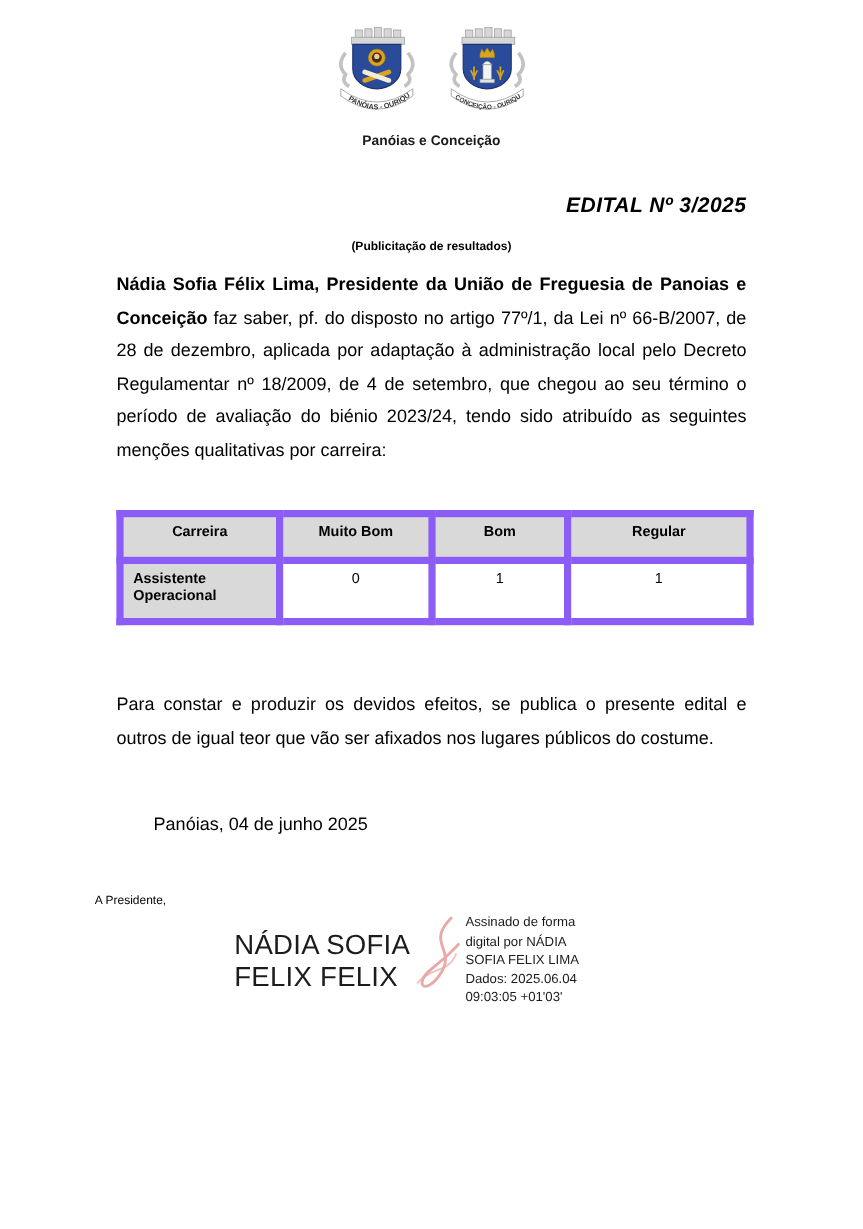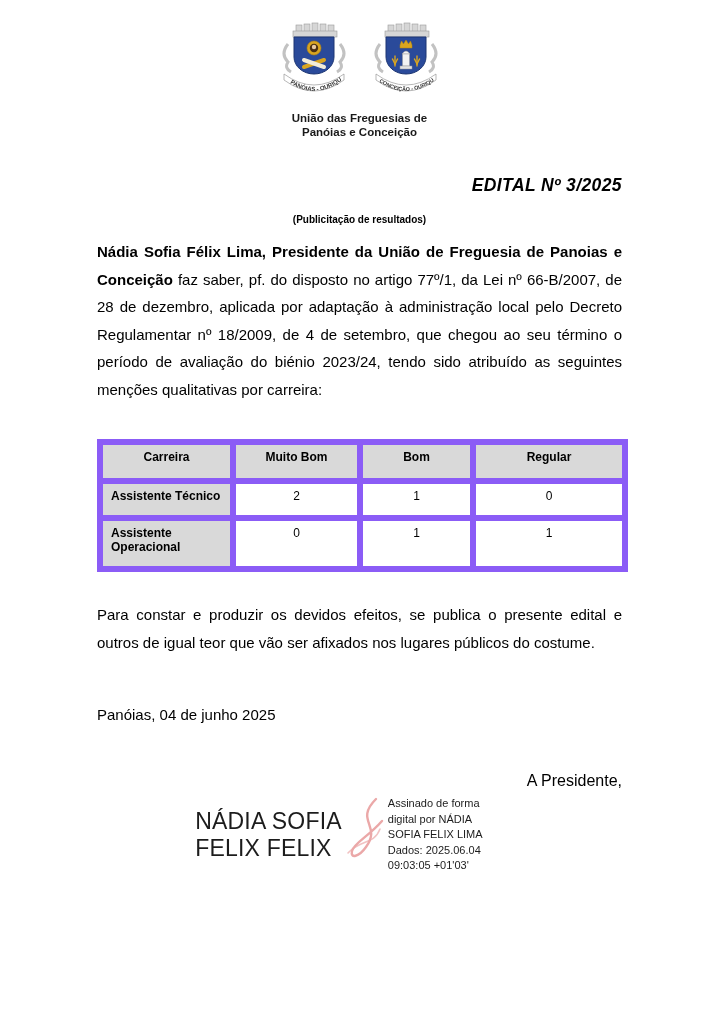--- a/index.html
+++ b/index.html
@@ -71,26 +71,26 @@
     padding-bottom:14px;
   }
   td.career {
     background:#d9d9d9;
     font-weight:bold;
     text-align:left;
   }
   td.val { text-align:center; font-size:13px; }
   col.c1{width:133px;} col.c2{width:127px;} col.c3{width:113px;} col.c4{width:152px;}
 
-  .p2 { margin-top:29px; }
-
-  .date-line { margin-top:50px; font-size:15px; }
+  .p2 { margin-top:53px; }
+
+  .date-line { margin-top:50px; font-size:15px;margin-left:31px; }
 
   .sig-block { margin-top:49px; }
-  .sig-presenter { text-align:right; font-size:16px; margin-left:-18px; }
+  .sig-presenter { text-align:left; font-size:10px; margin-left:-18px; }
   .sig-row {
     margin-top:5px;
     display:flex;
     justify-content:center;
     align-items:center;
     margin-left:-14px;
   }
   .sig-bigname {
     font-size:23px;
     line-height:27px;
@@ -177,21 +177,20 @@
         <defs>
             <path id="arcR" d="M8,59 Q36,79 64,59"></path>
           </defs>
         <text font-size="5.4" font-weight="bold" fill="#333" font-family="Liberation Sans, sans-serif">
           <textPath href="#arcR" startOffset="2%">CONCEIÇÃO - OURIQUE</textPath>
         </text>
       </svg>
     </div>
 
     <div class="org-name">
-      <div>União das Freguesias de</div>
       <div>Panóias e Conceição</div>
     </div>
 
     <div class="edital-title">EDITAL Nº 3/2025</div>
     <div class="edital-subtitle">(Publicitação de resultados)</div>
 
     <p class="para p1"><span class="bi">Nádia Sofia Félix Lima,</span><span class="b"> Presidente da União de Freguesia de Panoias e Conceição</span><span> faz saber, pf. do disposto no artigo 77º/1, da Lei nº 66-B/2007, de 28 de dezembro, aplicada por adaptação à administração local pelo Decreto Regulamentar nº 18/2009, de 4 de setembro, que chegou ao seu término o período de avaliação do biénio 2023/24, tendo sido atribuído as seguintes menções qualitativas por carreira:</span></p>
 
     <table class="results">
       <colgroup>
@@ -202,26 +201,20 @@
         </colgroup>
       <thead>
         <tr>
           <th>Carreira</th>
           <th>Muito Bom</th>
           <th>Bom</th>
           <th>Regular</th>
         </tr>
       </thead>
       <tbody>
-        <tr>
-          <td class="career">Assistente Técnico</td>
-          <td class="val">2</td>
-          <td class="val">1</td>
-          <td class="val">0</td>
-        </tr>
         <tr>
           <td class="career">Assistente Operacional</td>
           <td class="val">0</td>
           <td class="val">1</td>
           <td class="val">1</td>
         </tr>
       </tbody>
     </table>
 
     <p class="para p2">Para constar e produzir os devidos efeitos, se publica o presente edital e outros de igual teor que vão ser afixados nos lugares públicos do costume.</p>

